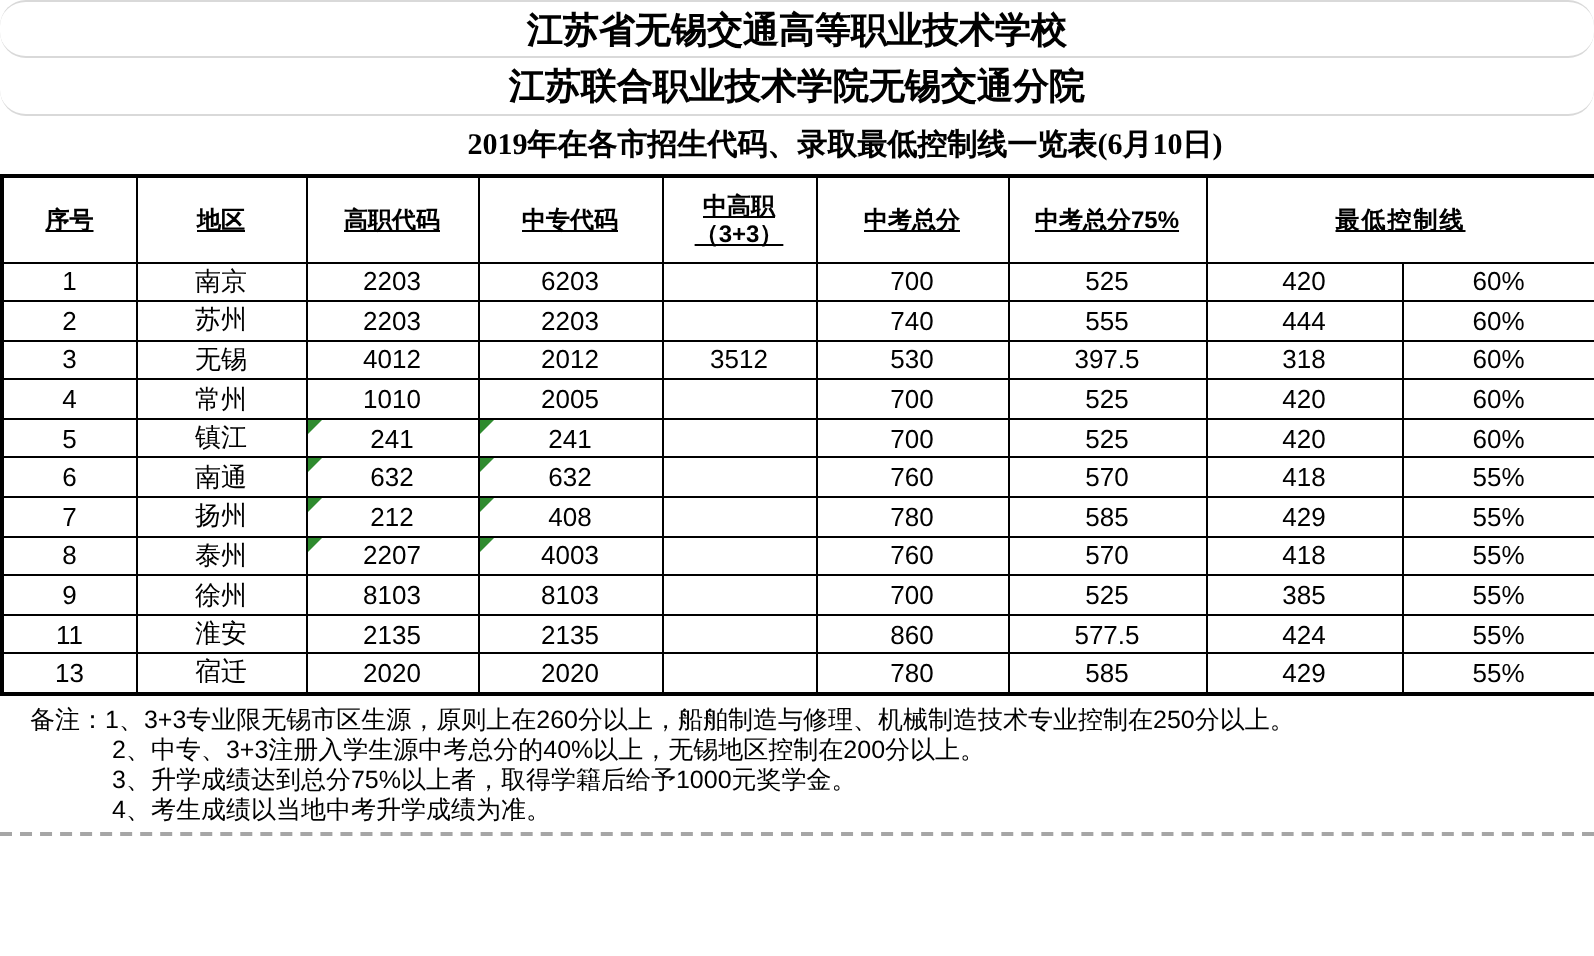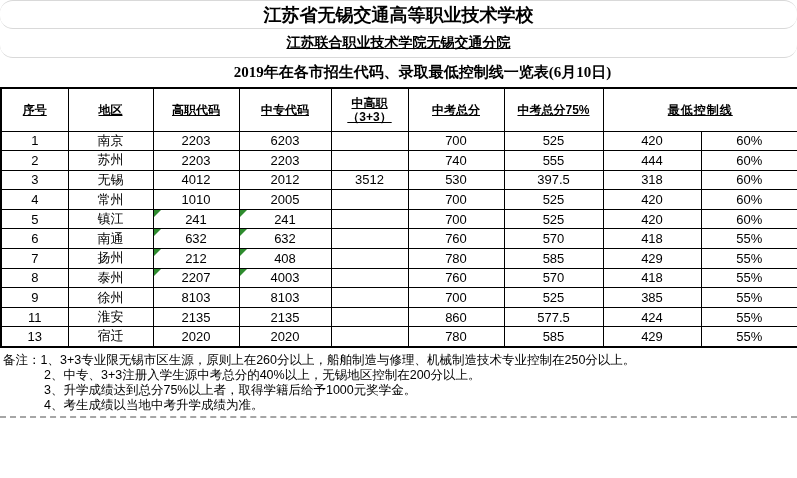--- a/index.html
+++ b/index.html
@@ -12,21 +12,21 @@
   }
   
   .title {
     display: flex; align-items: center; justify-content: center;
     font-family: "Liberation Serif", serif;
     font-weight: bold;
     text-align: center;
     border-radius: 13px;
   }
   .title-1 { height: 27px; border-top: 1px solid #d9d9d9; border-bottom: 1px solid #d9d9d9; font-size: 18px; }
-  .title-2 { height: 28px; border-bottom: 1px solid #d9d9d9; font-size: 14px; text-decoration: underline; }
+  .title-2 { height: 28px; border-bottom: 1px solid #d9d9d9; font-size: 18px; }
   .title-3 { height: 29px; font-size: 15px; padding-left: 48px; }
 
   
   table {
     width: 797px;
     border-collapse: collapse;
     table-layout: fixed;
     border: 2px solid #000;
   }
   th, td {
@@ -52,21 +52,21 @@
     white-space: nowrap;
   }
   .green-tri {
     position: absolute; top: 0; left: 0;
     width: 0; height: 0;
     border-top: 7px solid #2e8b2e;
     border-right: 7px solid transparent;
   }
 
   
-  .notes { margin-top: 5px; padding-left: 3px; font-size: 12.5px; line-height: 15px; }
+  .notes { margin-top: 5px; padding-left: 15px; font-size: 12.5px; line-height: 15px; }
   .note-line { white-space: nowrap; }
   .note-line.indent { padding-left: 41px; }
 
   
   .page-break-line { margin-top: 3px; border-top: 2px dashed #a6a6a6; height: 0; width: 797px; }
 </style>
 </head>
 <body>
 
 <div>

